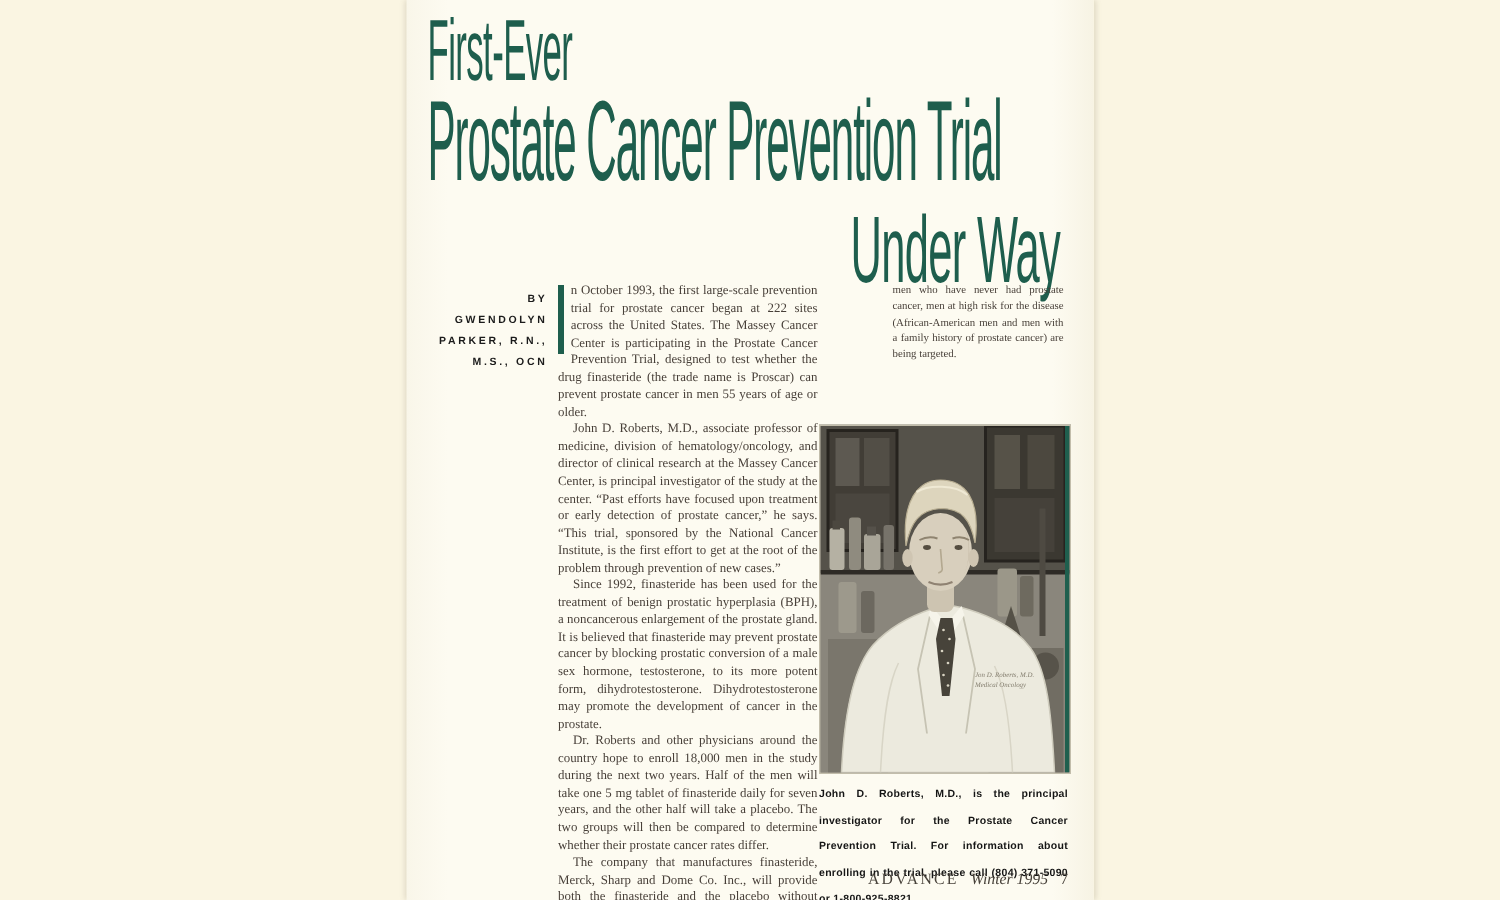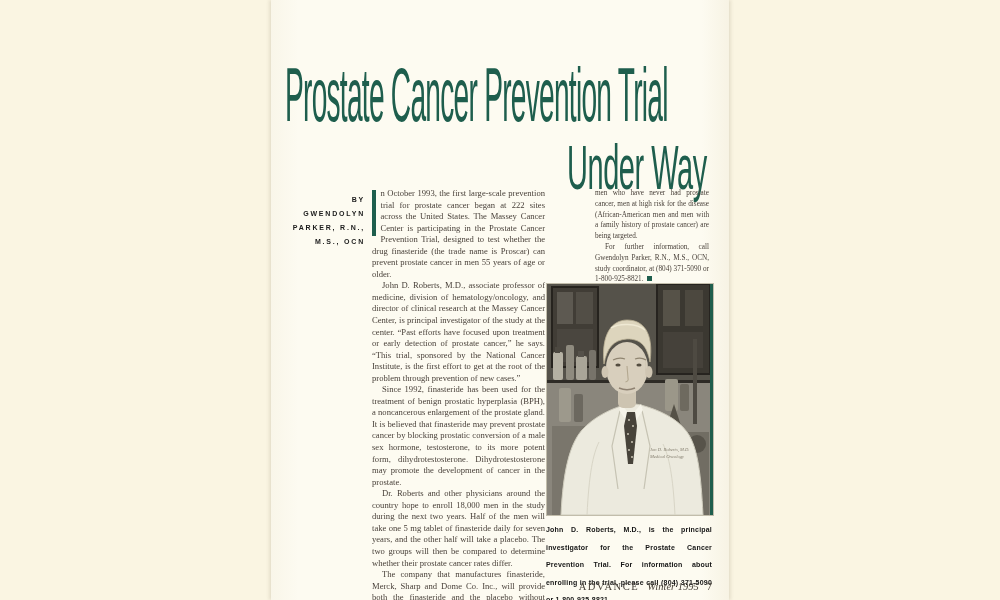--- a/index.html
+++ b/index.html
@@ -70,20 +70,23 @@
     font-size:10.5px;color:#48423a;white-space:nowrap;
   }
   .footer .mag{letter-spacing:1.5px;margin-right:8px;}
   .footer .issue{margin-right:8px;font-style:italic;}
 </style>
 </head>
 <body>
 
 <div class="paper">
 
+  <div class="headline t1">
+    <span>First-Ever</span>
+  </div>
   <div class="headline t2">
     <span>Prostate Cancer Prevention Trial</span>
   </div>
   <div class="headline t3">
     <span>Under Way</span>
   </div>
 
   <div class="byline">
     <div>BY</div>
     <div>GWENDOLYN</div>
@@ -95,21 +98,20 @@
     <p><span class="dropbar">I</span><span>n October 1993, the first large-scale prevention trial for prostate cancer began at 222 sites across the United States. The Massey Cancer Center is participating in the Prostate Cancer Prevention Trial, designed to test whether the drug finasteride (the trade name is Proscar) can prevent prostate cancer in men 55 years of age or older.</span></p>
     <p class="indent">John D. Roberts, M.D., associate professor of medicine, division of hematology/oncology, and director of clinical research at the Massey Cancer Center, is principal investigator of the study at the center. “Past efforts have focused upon treatment or early detection of prostate cancer,” he says. “This trial, sponsored by the National Cancer Institute, is the first effort to get at the root of the problem through prevention of new cases.”</p>
     <p class="indent">Since 1992, finasteride has been used for the treatment of benign prostatic hyperplasia (BPH), a noncancerous enlargement of the prostate gland. It is believed that finasteride may prevent prostate cancer by blocking prostatic conversion of a male sex hormone, testosterone, to its more potent form, dihydrotestosterone. Dihydrotestosterone may promote the development of cancer in the prostate.</p>
     <p class="indent">Dr. Roberts and other physicians around the country hope to enroll 18,000 men in the study during the next two years. Half of the men will take one 5 mg tablet of finasteride daily for seven years, and the other half will take a placebo. The two groups will then be compared to determine whether their prostate cancer rates differ.</p>
     <p class="indent">The company that manufactures finasteride, Merck, Sharp and Dome Co. Inc., will provide both the finasteride and the placebo without charge.</p>
 
   </div>
 
   <div class="col2">
     <p>men who have never had prostate cancer, men at high risk for the disease (African-American men and men with a family history of prostate cancer) are being targeted.</p>
-    <p class="indent"><span>For further information, call Gwendolyn Parker, R.N., M.S., OCN, study coordinator, at (804) 371-5090 or 1-800-925-8821.</span><span class="endmark"></span></p>
   </div>
 
   <div class="photo">
     <svg width="166" height="231" viewBox="0 0 166 231" xmlns="http://www.w3.org/2000/svg">
 
       <rect x="0" y="0" width="166" height="231" fill="#8a867c"></rect>
       <rect x="0" y="0" width="166" height="98" fill="#55524a"></rect>
       <g>
         <rect x="5" y="3" width="46" height="80" fill="#413d36" stroke="#26231e" stroke-width="2"></rect>
         <rect x="10" y="8" width="16" height="32" fill="#5d5951"></rect>

